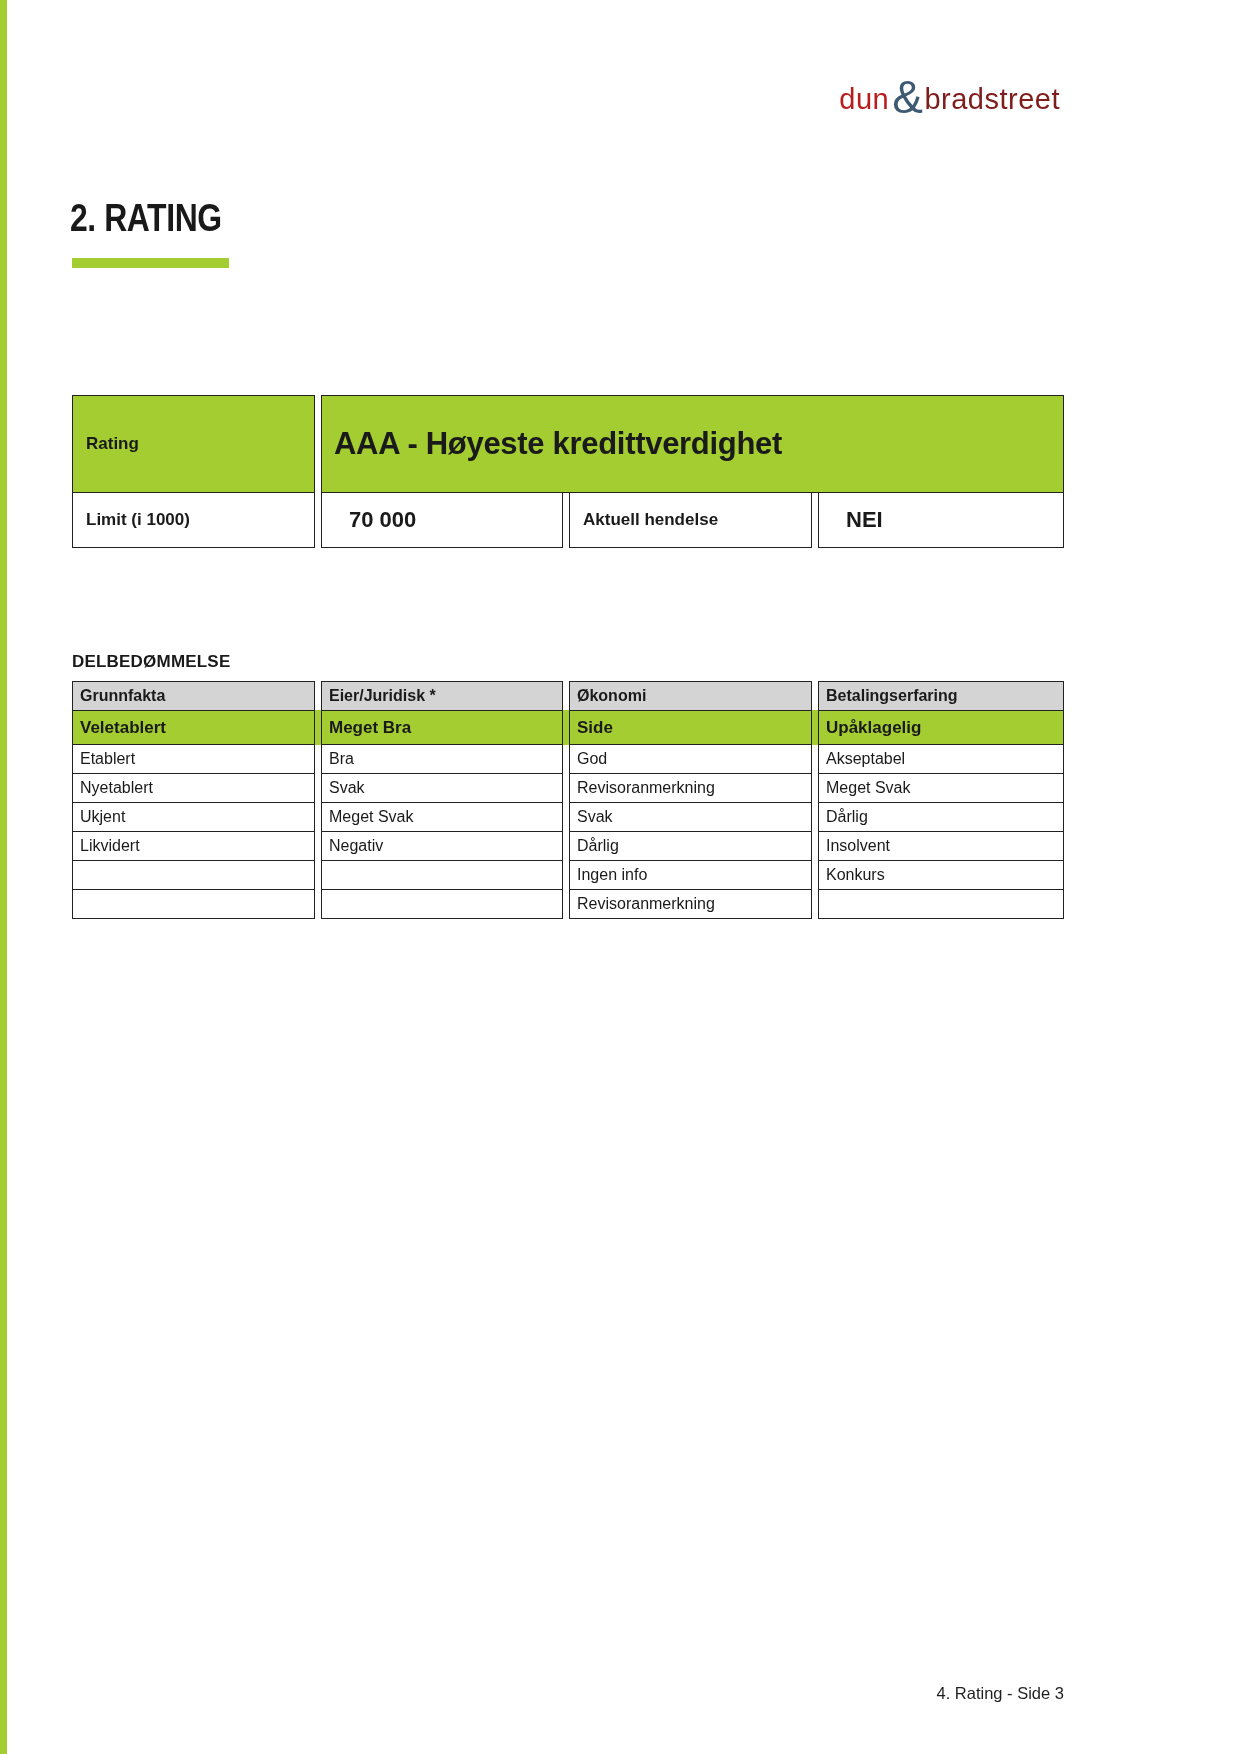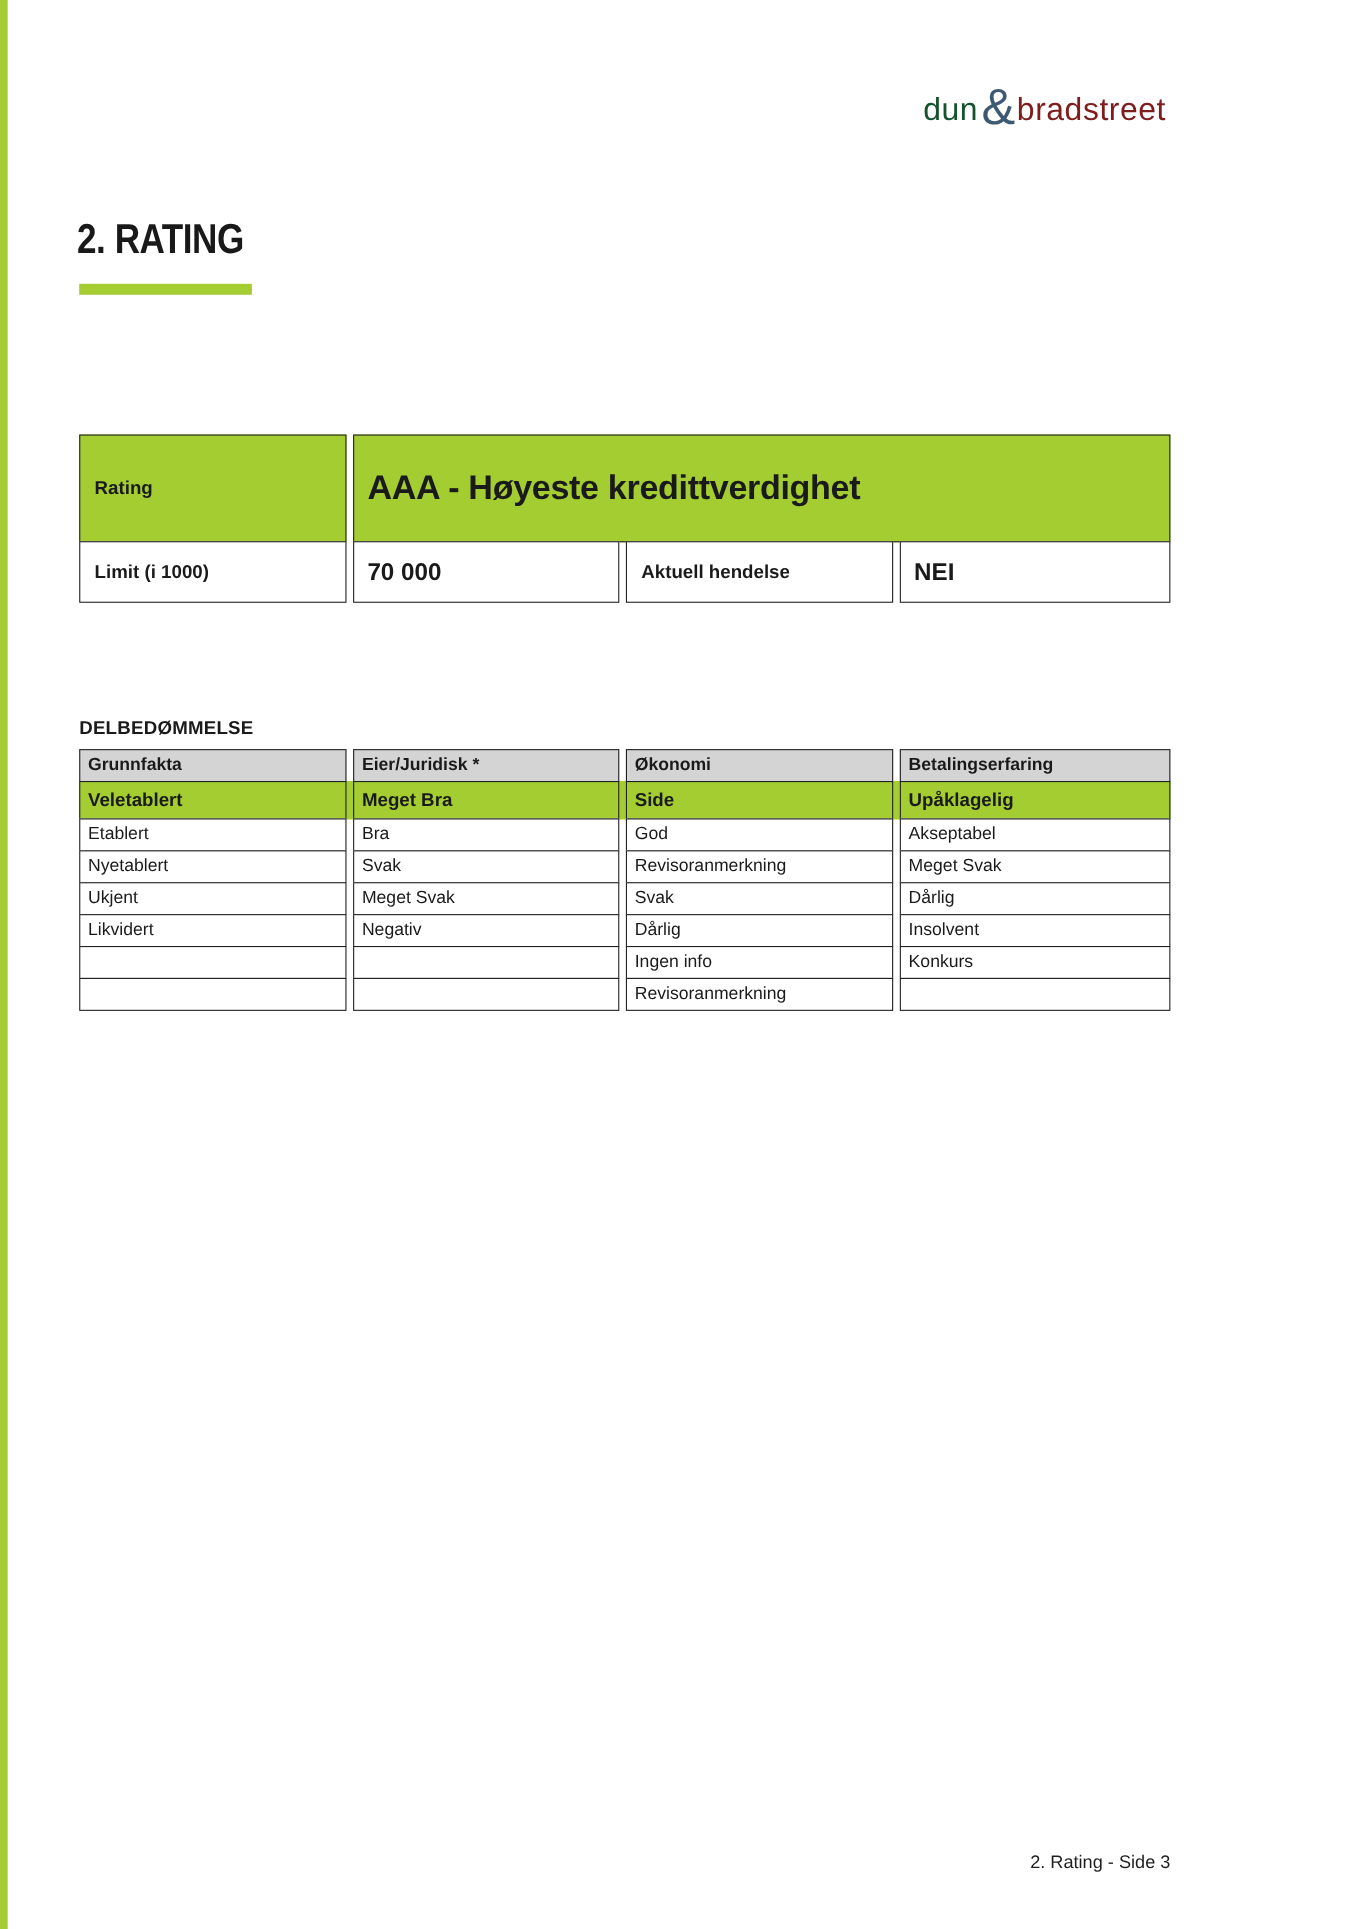--- a/index.html
+++ b/index.html
@@ -12,21 +12,21 @@
   .edge-bar {
     position:absolute; left:0; top:0; width:7px; height:1754px;
     background:#a4cd32;
   }
   
   .logo {
     position:absolute; top:70px; right:181px;
     display:flex; align-items:baseline; letter-spacing:0.5px;
     line-height:1;
   }
-  .logo-dun  { font-size:29px; color:#14532d; }
+  .logo-dun  { font-size:29px; color:#b91c1c; }
   .logo-amp  { font-size:46px; color:#3e5a73; margin:0 1px 0 3px; position:relative; top:4px; }
   .logo-brad { font-size:29px; color:#7f1d1d; }
   
   .page-title {
     position:absolute; left:70px; top:198px;
     font-size:38px; font-weight:bold; line-height:40px;
     letter-spacing:-0.5px;
     transform:scaleX(0.84); transform-origin:left center;
     color:#191919; white-space:nowrap;
   }
@@ -45,21 +45,21 @@
   }
   .c1 { width:243px; } .c2 { width:242px; } .c3 { width:243px; } .c4 { width:246px; }
   .cspan3 { width:743px; }
   
   .rating-table { top:395px; }
   .r1 { height:98px; }
   .r2 { height:56px; }
   .cell-green { background:#a4cd32; }
   .lbl { font-weight:bold; font-size:17px; padding-left:13px; }
   .big { font-weight:bold; font-size:31px; padding-left:12px; letter-spacing:-0.3px; }
-  .val { font-weight:bold; font-size:22px; padding-left:12px; }
+  .val { font-weight:bold; font-size:22px; padding-left:27px; }
   
   .delb-title {
     position:absolute; left:72px; top:652px;
     font-size:17px; font-weight:bold; letter-spacing:0.2px;
   }
   .delb-table { top:681px; }
   .d-head { height:30px; }
   .d-head .fcell { background:#d4d4d4; font-weight:bold; font-size:16px; padding:0 7px; }
   .d-sel { height:35px; background:#a4cd32; }
   .d-sel .fcell { background:#a4cd32; font-weight:bold; font-size:17px; padding:0 7px; }
@@ -144,13 +144,13 @@
     <div class="fcell c4">Konkurs</div>
   </div>
   <div class="frow d-row">
     <div class="fcell c1"></div>
     <div class="fcell c2"></div>
     <div class="fcell c3">Revisoranmerkning</div>
     <div class="fcell c4"></div>
   </div>
 </div>
 
-<div class="footer">2. Rating - Side 3</div>
+<div class="footer">4. Rating - Side 3</div>
 
 </body></html>

